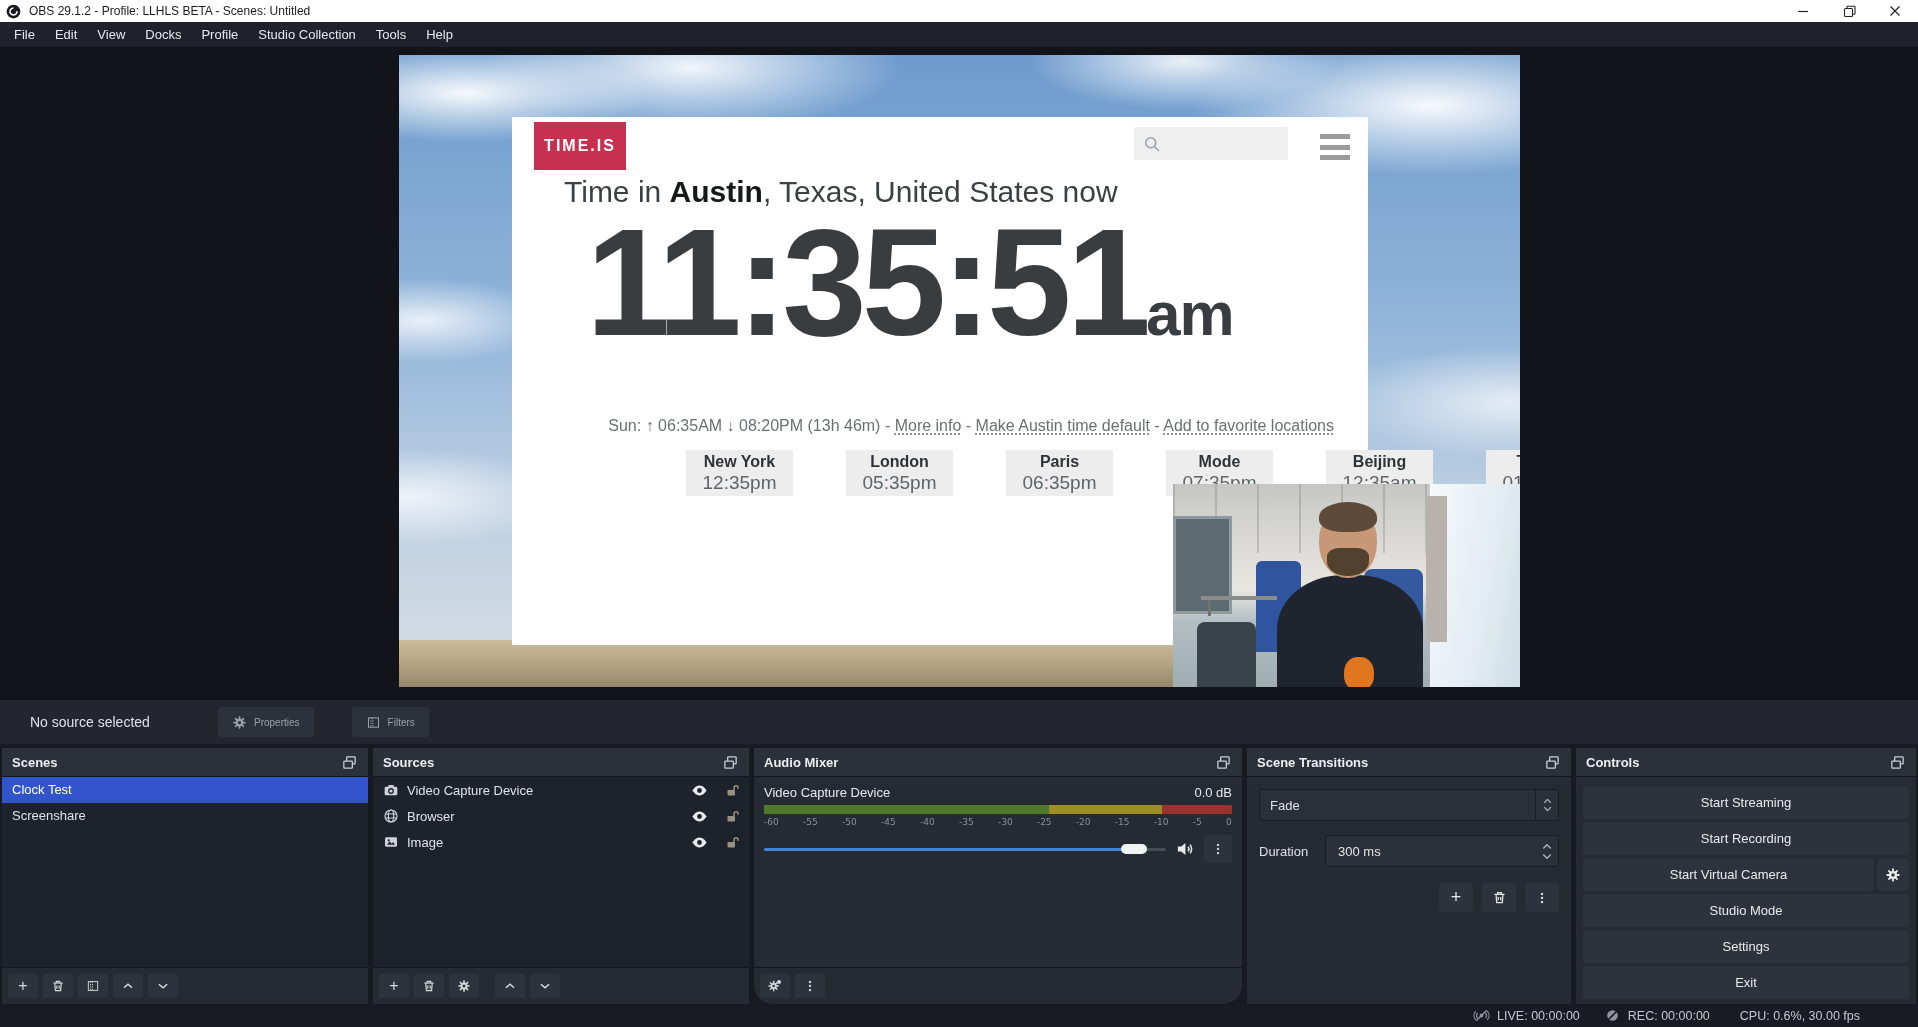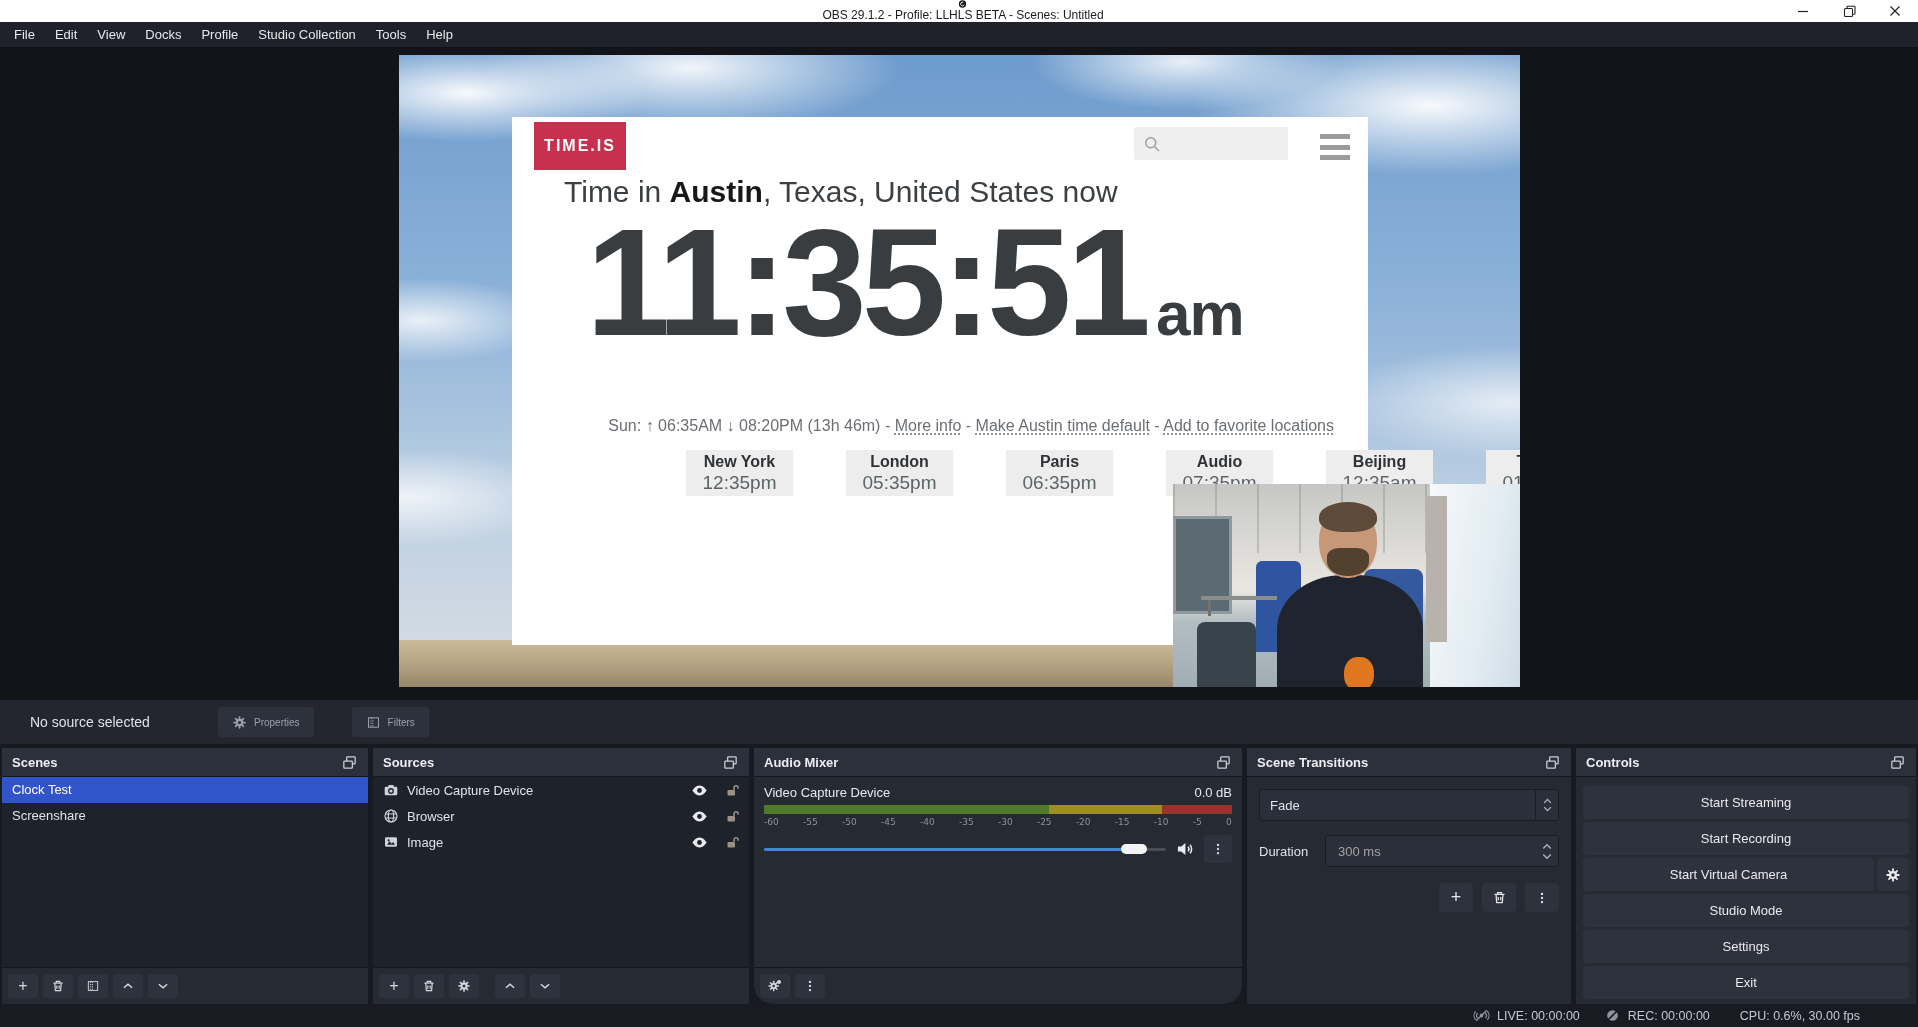--- a/index.html
+++ b/index.html
@@ -1,20 +1,20 @@
 <!DOCTYPE html>
 <html><head>
 <meta charset="utf-8">
 <style>
   html,body{margin:0;padding:0;background:#0c0d10;}
   body{width:1918px;height:1027px;overflow:hidden;font-family:"Liberation Sans","DejaVu Sans",sans-serif;cursor:default;-webkit-font-smoothing:antialiased;}
   .app{position:relative;width:1918px;height:1027px;background:#181a21;}
 
   
-  .titlebar{position:absolute;left:0;top:0;width:100%;height:22px;background:#ffffff;display:flex;align-items:center;flex-direction:column;}
+  .titlebar{position:absolute;left:0;top:0;width:100%;height:22px;background:#ffffff;display:flex;align-items:center;}
   .titlebar .obslogo{margin-left:6px;width:15px;height:15px;}
   .titlebar .title{margin-left:8px;font-size:12px;color:#1b1b1b;}
   .wincaps{position:absolute;right:0;top:0;height:22px;display:flex;}
   .wincap{width:46px;height:22px;display:flex;align-items:center;justify-content:center;}
 
   
   .menubar{position:absolute;left:0;top:22px;width:100%;height:25px;background:#1f222b;display:flex;align-items:stretch;padding-left:4px;}
   .menu-item{padding:0 10px;line-height:25px;font-size:13px;color:#e6e8ec;}
 
   
@@ -36,21 +36,21 @@
   
   .card{position:absolute;left:113px;top:62px;width:856px;height:528px;background:#ffffff;color:#3c4043;}
   .ti-logo{position:absolute;left:22px;top:5px;width:92px;height:48px;background:#c7304f;color:#fff;display:flex;align-items:center;justify-content:center;font-size:16px;font-weight:bold;letter-spacing:2px;}
   .ti-search{position:absolute;left:622px;top:10px;width:154px;height:33px;background:#efefef;border-radius:2px;display:flex;align-items:center;padding-left:8px;box-sizing:border-box;}
   .ti-burger{position:absolute;left:808px;top:17px;width:30px;height:26px;display:flex;flex-direction:column;justify-content:space-between;}
   .ti-burger span{display:block;height:5px;background:#9b9b9b;}
   .ti-heading{position:absolute;left:52px;top:58px;font-size:30px;color:#3c4043;}
   .ti-heading b{color:#17181a;font-weight:bold;}
   .ti-clockrow{position:absolute;left:74px;top:86px;display:flex;align-items:baseline;color:#3a3d40;}
   .ti-clock{font-size:152px;font-weight:bold;letter-spacing:-5px;line-height:1.05;}
-  .ti-ampm{font-size:62px;font-weight:bold;margin-left:10px;letter-spacing:-1px;}
+  .ti-ampm{font-size:62px;font-weight:bold;letter-spacing:-1px;}
   .ti-date{position:absolute;right:36px;top:258px;font-size:30px;color:#3e4b54;}
   .ti-sun{position:absolute;left:0;top:300px;width:856px;box-sizing:border-box;padding-right:34px;text-align:right;font-size:16px;color:#6b6f73;white-space:nowrap;}
   .ti-sun a{color:#6b6f73;text-decoration:underline;text-decoration-style:dotted;text-underline-offset:3px;}
   .ti-cities{position:absolute;left:130px;top:333px;display:flex;gap:9px;}
   .ti-city{width:107px;height:46px;background:#ededed;text-align:center;padding-top:3px;box-sizing:border-box;margin-left:44px;}
   .ti-city .c{font-size:16px;font-weight:bold;color:#2f3237;}
   .ti-city .t{font-size:19px;color:#5c6468;margin-top:1px;}
 
   
   .webcam{position:absolute;left:774px;top:429px;width:347px;height:203px;overflow:hidden;
@@ -105,21 +105,21 @@
   .mx-dots{width:28px;height:28px;background:#2e323c;border-radius:3px;display:flex;align-items:center;justify-content:center;color:#d6d9de;flex:none;}
 
   
   .tr-body{padding:12px 12px 0 12px;flex:1;}
   .combo{height:30px;background:#2b2f39;border:1px solid #1a1d24;border-radius:3px;display:flex;align-items:center;}
   .combo .val{flex:1;padding-left:10px;font-size:13px;color:#dfe2e8;}
   .combo .cap{width:22px;align-self:stretch;border-left:1px solid #1a1d24;display:flex;flex-direction:column;align-items:center;justify-content:center;gap:2px;color:#aab0ba;}
   .tr-durrow{margin-top:14px;display:flex;align-items:center;}
   .tr-durrow .dlab{width:66px;font-size:13px;color:#dfe2e8;}
   .spin{flex:1;height:30px;background:#2b2f39;border:1px solid #1a1d24;border-radius:3px;display:flex;align-items:center;}
-  .spin .val{flex:1;padding-left:12px;font-size:13px;color:#a3a3a3;}
+  .spin .val{flex:1;padding-left:12px;font-size:13px;color:#e5e5e5;}
   .spin .arrows{width:22px;display:flex;flex-direction:column;align-items:center;gap:3px;color:#aab0ba;}
   .tr-btnrow{margin-top:16px;display:flex;justify-content:flex-end;gap:9px;}
   .tr-btn{width:34px;height:29px;background:#2e323c;border-radius:4px;display:flex;align-items:center;justify-content:center;color:#e2e4e9;font-size:18px;}
 
   
   .ct-body{padding:9px 7px 0 7px;flex:1;display:flex;flex-direction:column;gap:3px;}
   .ct-btn{height:33px;background:#2e323c;border-radius:4px;display:flex;align-items:center;justify-content:center;font-size:13px;color:#e8eaec;flex:none;}
   .ct-vrow{display:flex;gap:3px;flex:none;}
   .ct-vrow .ct-btn{flex:1;}
   .ct-gear{width:32px;height:33px;background:#2e323c;border-radius:4px;display:flex;align-items:center;justify-content:center;color:#e8eaec;flex:none;}
@@ -209,21 +209,21 @@
             </div>
           <div class="ti-city">
               <div class="c">London</div>
               <div class="t">05:35pm</div>
             </div>
           <div class="ti-city">
               <div class="c">Paris</div>
               <div class="t">06:35pm</div>
             </div>
           <div class="ti-city">
-              <div class="c">Audio</div>
+              <div class="c">Mode</div>
               <div class="t">07:35pm</div>
             </div>
           <div class="ti-city">
               <div class="c">Beijing</div>
               <div class="t">12:35am</div>
             </div>
           <div class="ti-city">
               <div class="c">Tokyo</div>
               <div class="t">01:35am</div>
             </div>

